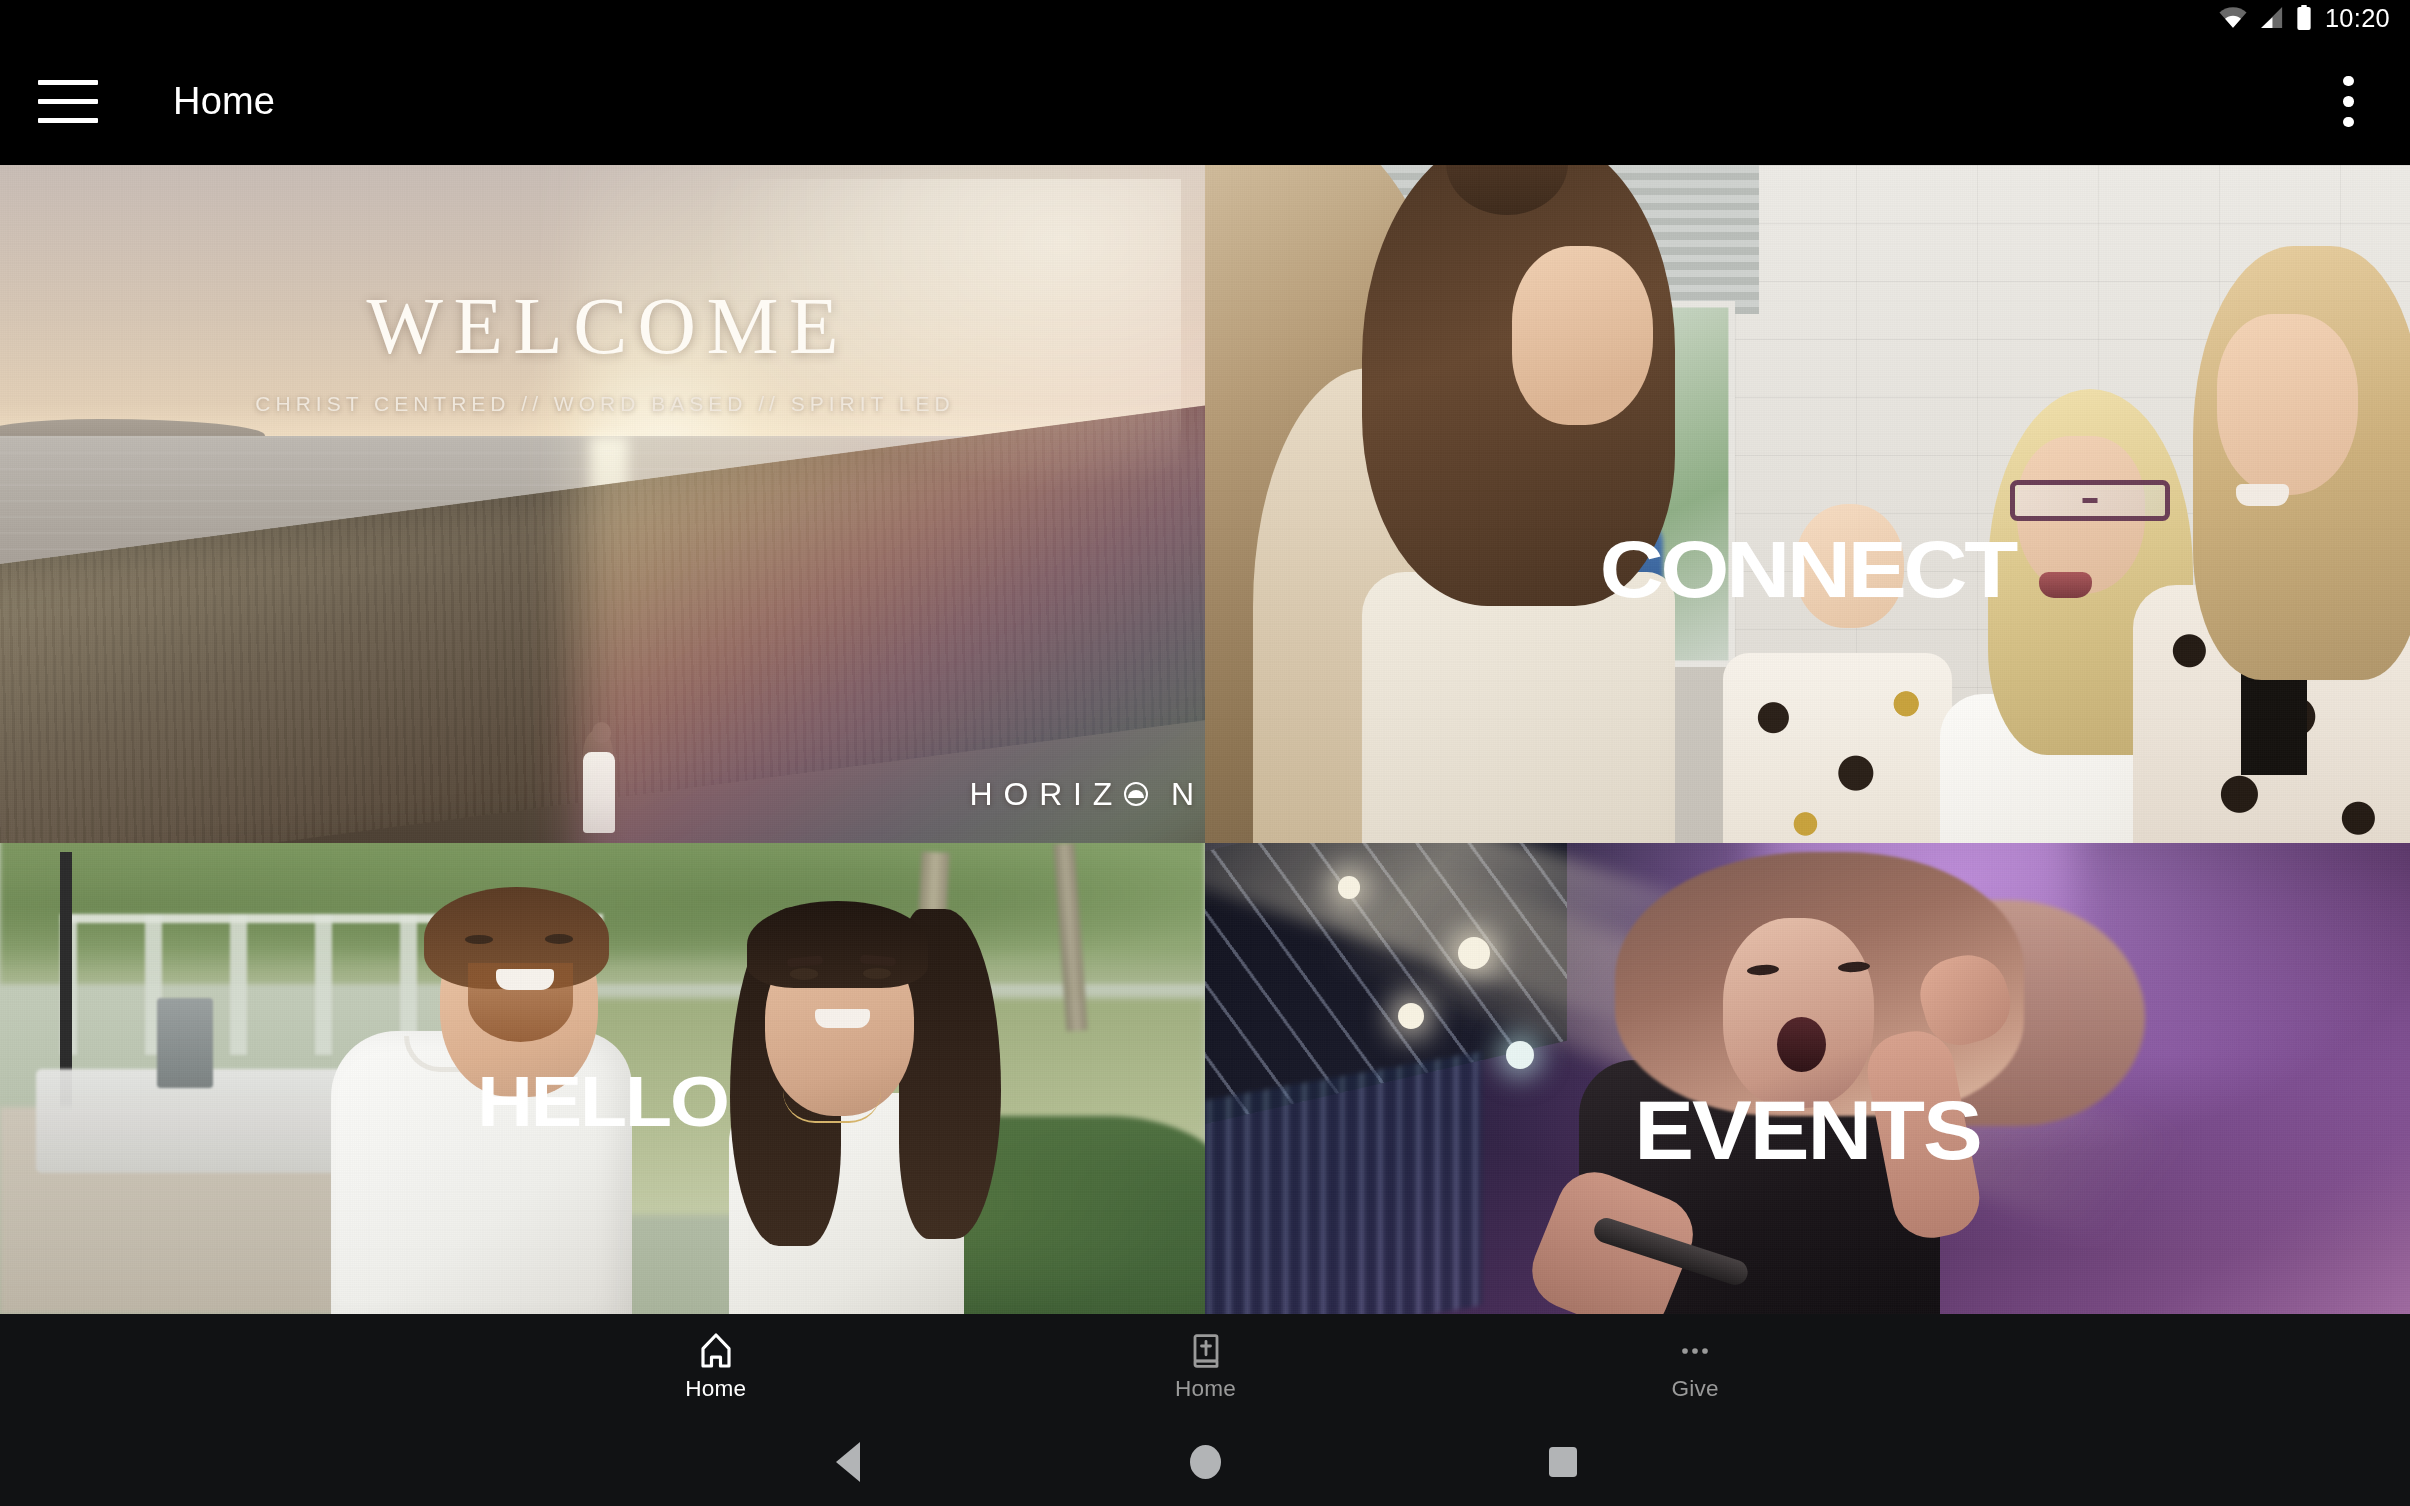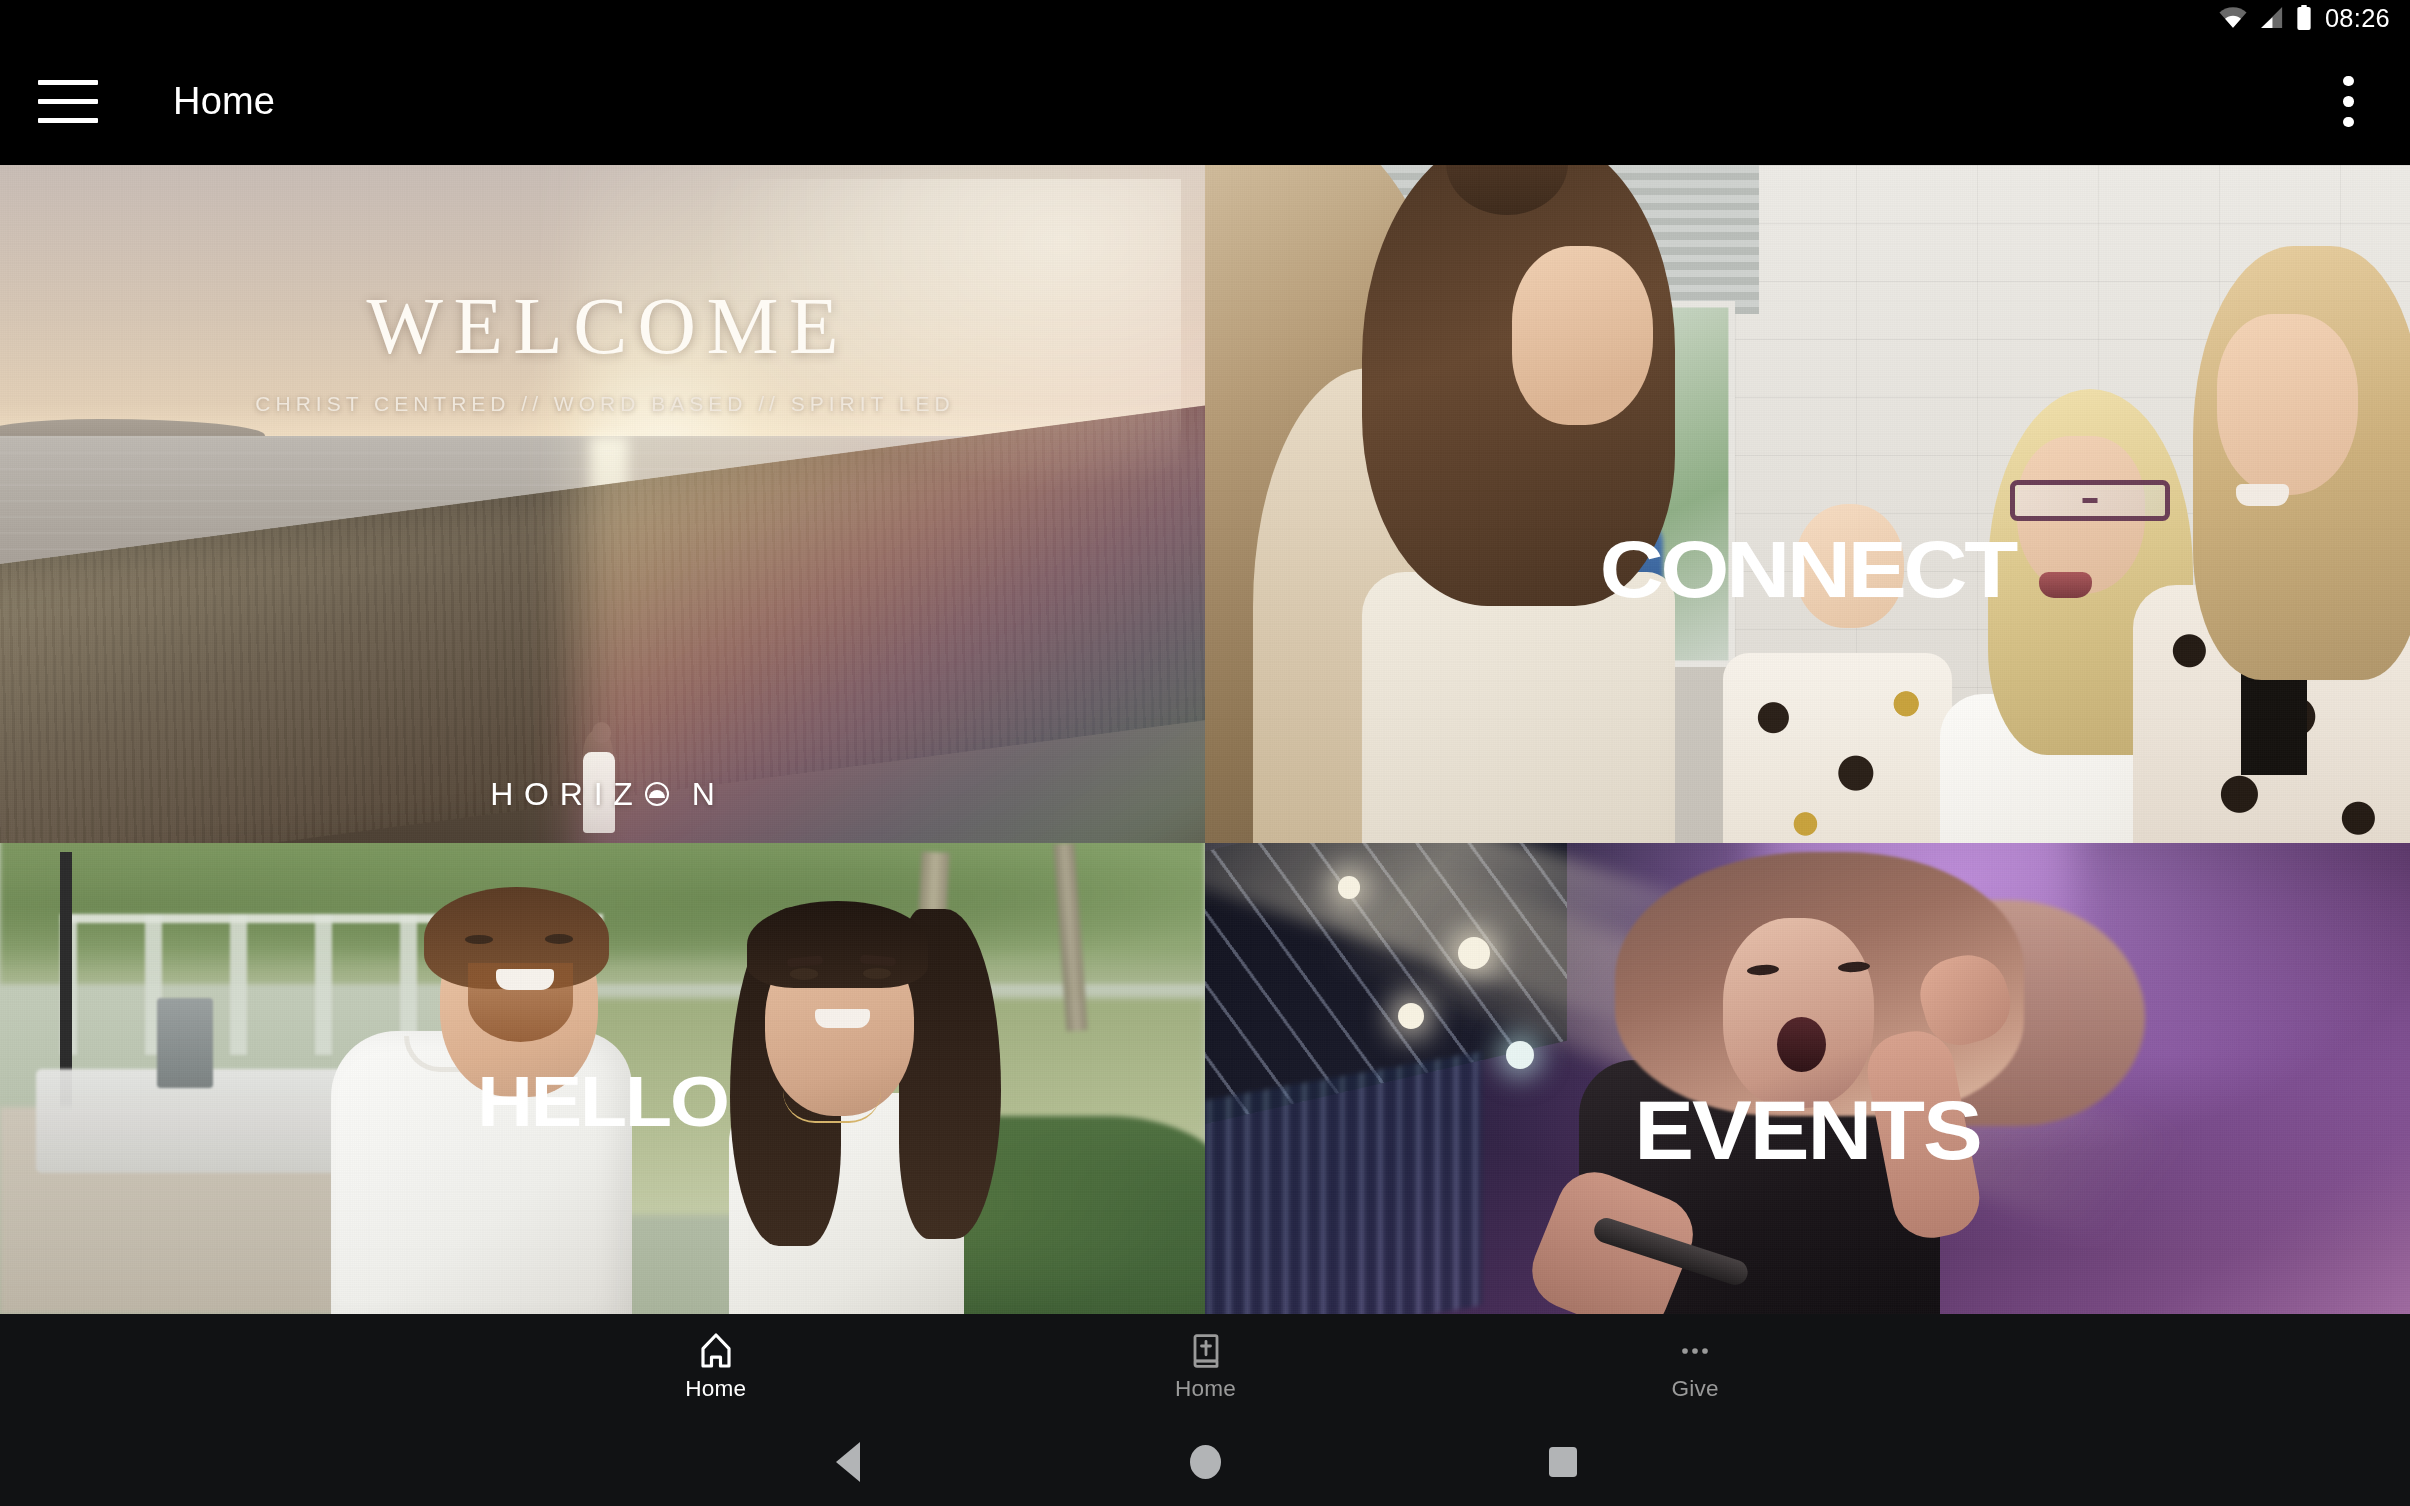--- a/index.html
+++ b/index.html
@@ -146,21 +146,21 @@
     font-family:"Liberation Serif", serif; font-size:81px; font-weight:400;
     letter-spacing:10.4px; text-indent:10.4px; color:#fdfaf4;
     text-shadow:0 1.9px 9.4px rgba(90,70,55,.35);
   }
   .welcome-sub{
     left:0; right:0; top:33.5%; text-align:center;
     font-size:21px; letter-spacing:5px; text-indent:5px; color:#efe7dc; font-weight:400;
     text-shadow:0 0.9px 5.6px rgba(90,70,55,.4);
   }
   .horizon-logo{
-    left:0; right:0; bottom:4.5%; text-align:center; z-index:7;
+    left:0; right:0; bottom:4.5%; text-align:right; z-index:7;
   }
   .horizon-word{
     font-size:32px; letter-spacing:10.8px; text-indent:10.8px; color:#fff; font-weight:400;
     display:inline-flex; align-items:center; justify-content:center;
     text-shadow:0 0.9px 5.6px rgba(60,40,30,.45);
   }
   .horizon-o{
     display:inline-block; width:24.5px; height:24.5px; border:2.4px solid #fff; border-radius:50%;
     position:relative; margin:0 11.8px 0 0.9px; vertical-align:middle;
   }
@@ -539,21 +539,21 @@
           <path d="M11 8.5V18H1z" fill="#ffffff"></path>
         </svg>
     </span>
     <span>
       <svg width="16" height="25.4" viewBox="0 0 13 21">
           <rect x="4.2" y="0" width="4.6" height="2" rx=".6" fill="#fff"></rect>
           <rect x="1" y="1.6" width="11" height="19" rx="1.6" fill="#fff"></rect>
         </svg>
     </span>
   </div>
-  <div class="status-time">08:26</div>
+  <div class="status-time">10:20</div>
 </div>
 
 <div class="app-bar">
   <div class="hamburger">
     <span></span>
       <span></span>
       <span></span>
   </div>
   <div class="app-title">Home</div>
   <div class="overflow">

